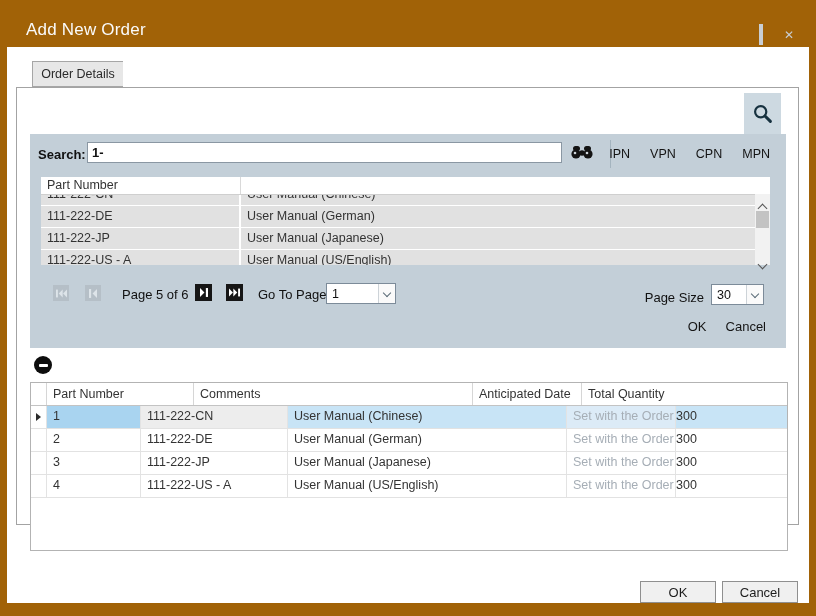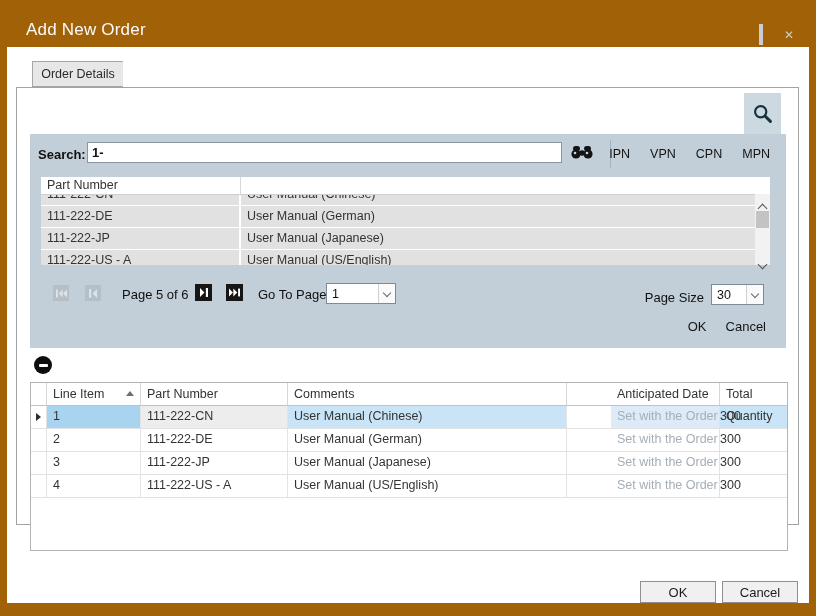--- a/index.html
+++ b/index.html
@@ -76,21 +76,21 @@
   .grid{position:absolute;left:13px;top:294px;width:758px;height:169px;box-sizing:border-box;
        border:1px solid #b3b3b3;background:#fff;}
   .ghead{display:flex;height:22px;border-bottom:1px solid #c3c3c3;font-size:12.5px;color:#333;}
   .ghead>div{box-sizing:border-box;border-right:1px solid #d6d6d6;padding-left:6px;line-height:22px;position:relative;}
   .grow{display:flex;height:22px;border-bottom:1px solid #e2e2e2;font-size:12.5px;color:#333;}
   .grow>div{box-sizing:border-box;border-right:1px solid #e3e3e3;padding-left:6px;line-height:21px;overflow:hidden;white-space:nowrap;}
   .col-ind{width:16px;padding-left:0 !important;display:flex;align-items:center;justify-content:center;}
   .col-li{width:94px;}
   .col-pn{width:147px;}
   .col-cm{width:279px;}
-  .col-ad{width:109px;margin-left:44px;}
+  .col-ad{width:109px;}
   .col-tq{flex:1;border-right:none !important;}
   .cell-tq{text-align:left;padding-right:7px !important;padding-left:0 !important;}
   .txt-dim{color:#a6aeb6;}
   .sort-asc{position:absolute;right:6px;top:8px;width:0;height:0;
        border-left:4px solid transparent;border-right:4px solid transparent;border-bottom:5px solid #6e6e6e;}
   .row-sel .cell-li{background:#a9d4f0;}
   .row-sel .cell-pn{background:#ededed;}
   .row-sel .cell-cm{background:#c8e4f6;}
   .row-sel .cell-ad{background:#dcebf7;}
   .row-sel .cell-tq{background:#c8e4f6;}
@@ -230,24 +230,20 @@
         </div>
       </div>
 
       <div class="remove-btn">
         <span class="bar"></span>
       </div>
 
       <div class="grid">
         <div class="ghead">
           <div class="col-ind"></div>
-          <div class="col-li">
-            <span>Line Item</span>
-            <span class="sort-asc"></span>
-          </div>
           <div class="col-pn">Part Number</div>
           <div class="col-cm">Comments</div>
           <div class="col-ad">Anticipated Date</div>
           <div class="col-tq">Total Quantity</div>
         </div>
 
         <div class="grow row-sel">
           <div class="col-ind">
               <span class="row-indicator"></span>
             </div>

